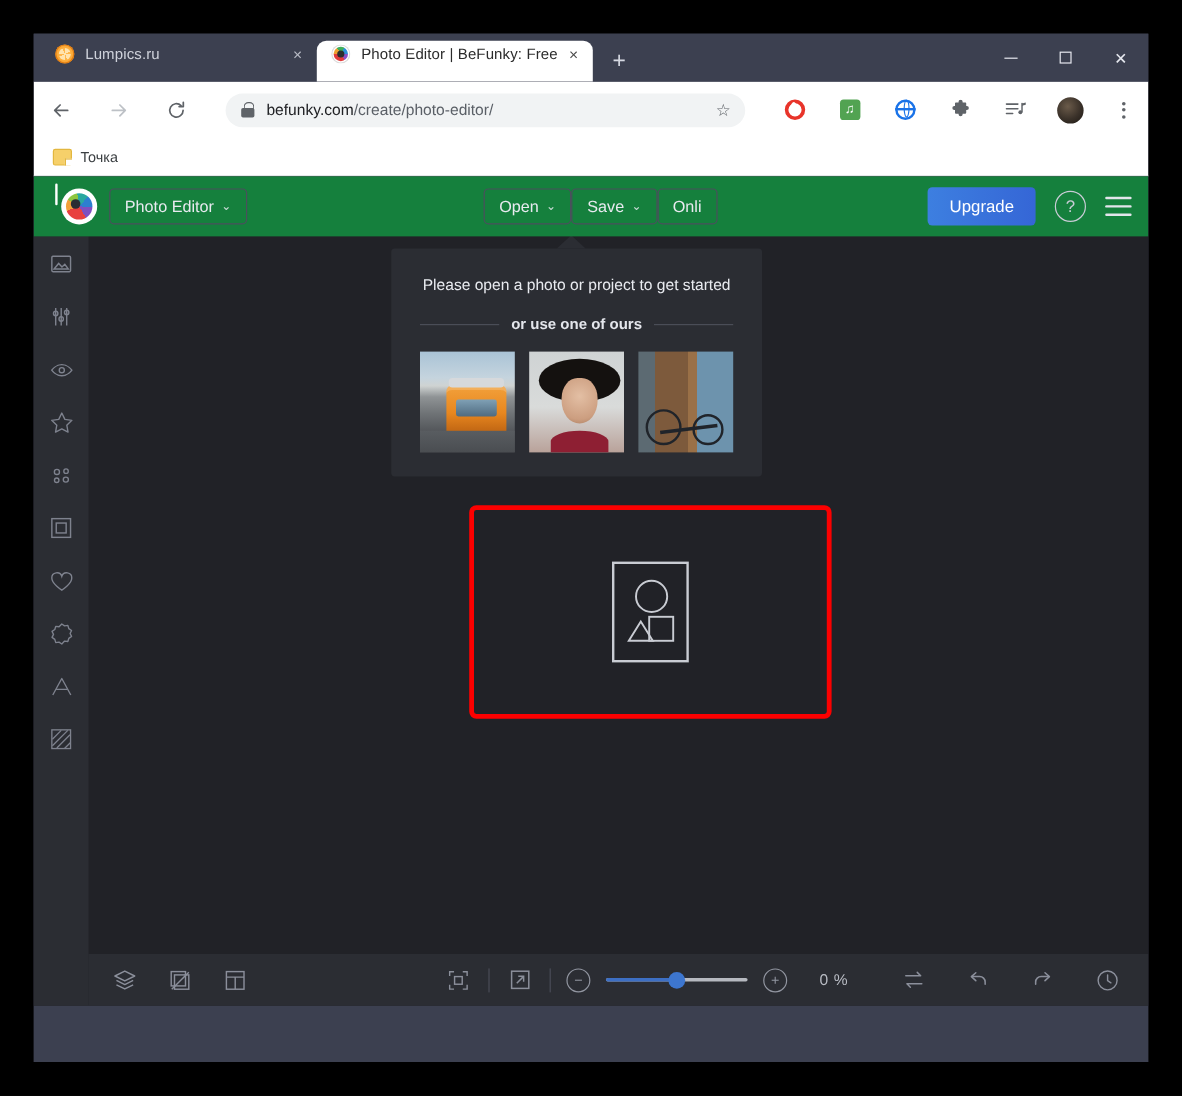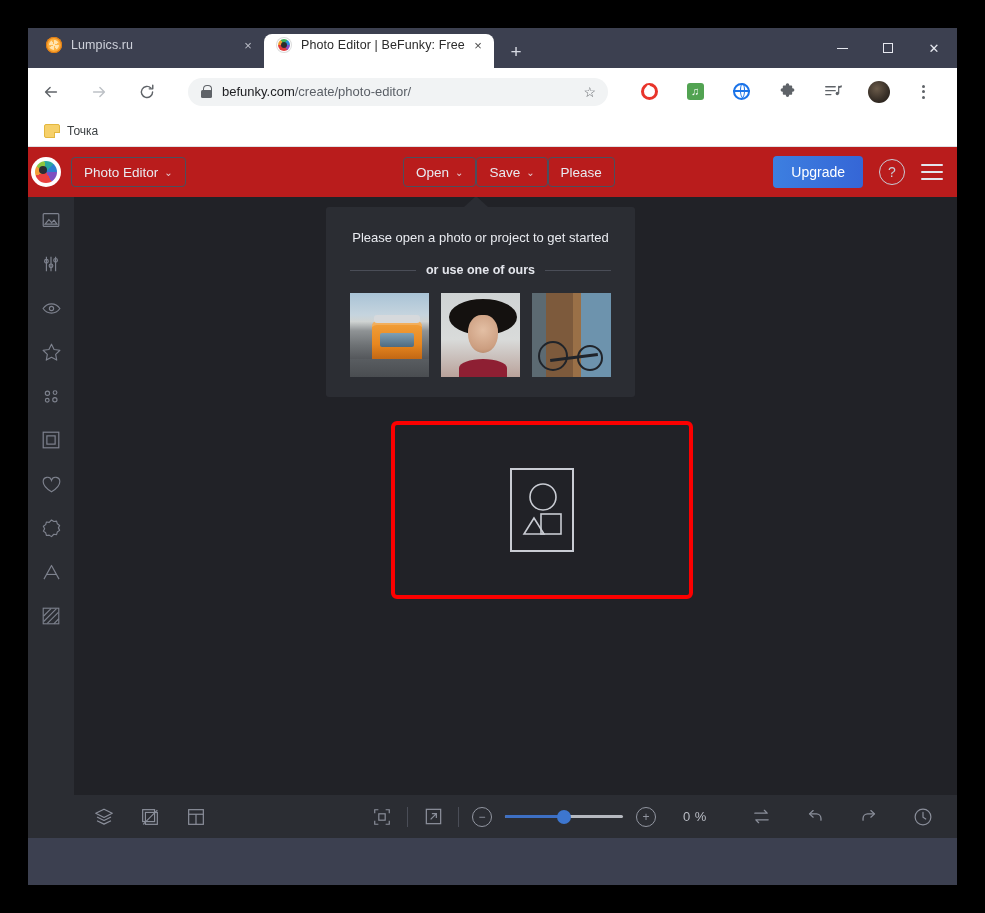--- a/index.html
+++ b/index.html
@@ -83,21 +83,21 @@
   .wc {
     width: 46px; height: 40px; display: flex; align-items: center;
     justify-content: center; color: #e6e8ef; font-size: 13px;
   }
   .wc .minus { display:block; width:11px; height:1px; background:#e6e8ef; }
   .wc .sq { display:block; width:10px; height:10px; border:1px solid #e6e8ef; }
 
   
   .toolbar {
     height: 47px; background: #fff; display: flex; align-items: center;
-    padding: 0 23px 0 8px; gap: 18px;
+    padding: 0 10px 0 8px; gap: 18px;
   }
   .navbtn {
     width: 30px; height: 30px; display: flex; align-items: center;
     justify-content: center; color: #5f6368; border-radius: 50%;
   }
   .navbtn svg { display: block; }
   .navbtn.disabled { color: #bdc1c6; }
   .omnibox {
     flex: 1 1 auto; height: 28px; margin: 0 8px; border-radius: 14px;
     background: #f1f3f4; display: flex; align-items: center;
@@ -167,22 +167,22 @@
   }
   .folder-icon::after {
     content:""; position:absolute; right:0; bottom:0; width:5px; height:5px;
     background:#fff; border-left:1px solid #e3b73f; border-top:1px solid #e3b73f;
   }
   .bm-label { font-size: 12px; color: #3c4043; text-align: right; }
 
   
   .app { position: relative; height: 691px; background: #212227; }
   .app-header {
-    height: 50px; background: #b91c1c; display: flex; align-items: center;
-    padding-left: 3px; position: relative; z-index: 5;
+    height: 50px; background: #15803d; display: flex; align-items: center;
+    padding-left: 23px; position: relative; z-index: 5;
   }
   .logo {
     width: 30px; height: 30px; border-radius: 50%; background: #fff;
     position: relative; flex: 0 0 30px; margin-right: 10px;
   }
   .logo::before {
     content:""; position:absolute; left:4px; top:4px; width:22px; height:22px;
     border-radius:50%;
     background: conic-gradient(from 200deg, #e8403f 0 14%, #f3a13a 14% 28%,
                 #8dc63f 28% 42%, #2aa8a0 42% 56%, #2d7fd0 56% 70%,
@@ -468,21 +468,21 @@
         <div class="hdr-center">
           <div class="hdr-btn">
             <span>Open</span>
             <span class="caret">⌄</span>
           </div>
           <div class="hdr-btn">
             <span>Save</span>
             <span class="caret">⌄</span>
           </div>
           <div class="hdr-btn">
-            <span>Please</span>
+            <span>Onli</span>
           </div>
         </div>
 
         <div class="hdr-right">
           <div class="upgrade">Upgrade</div>
           <div class="help-circle">?</div>
           <div class="hamburger">
               <i></i>
               <i></i>
               <i></i>

